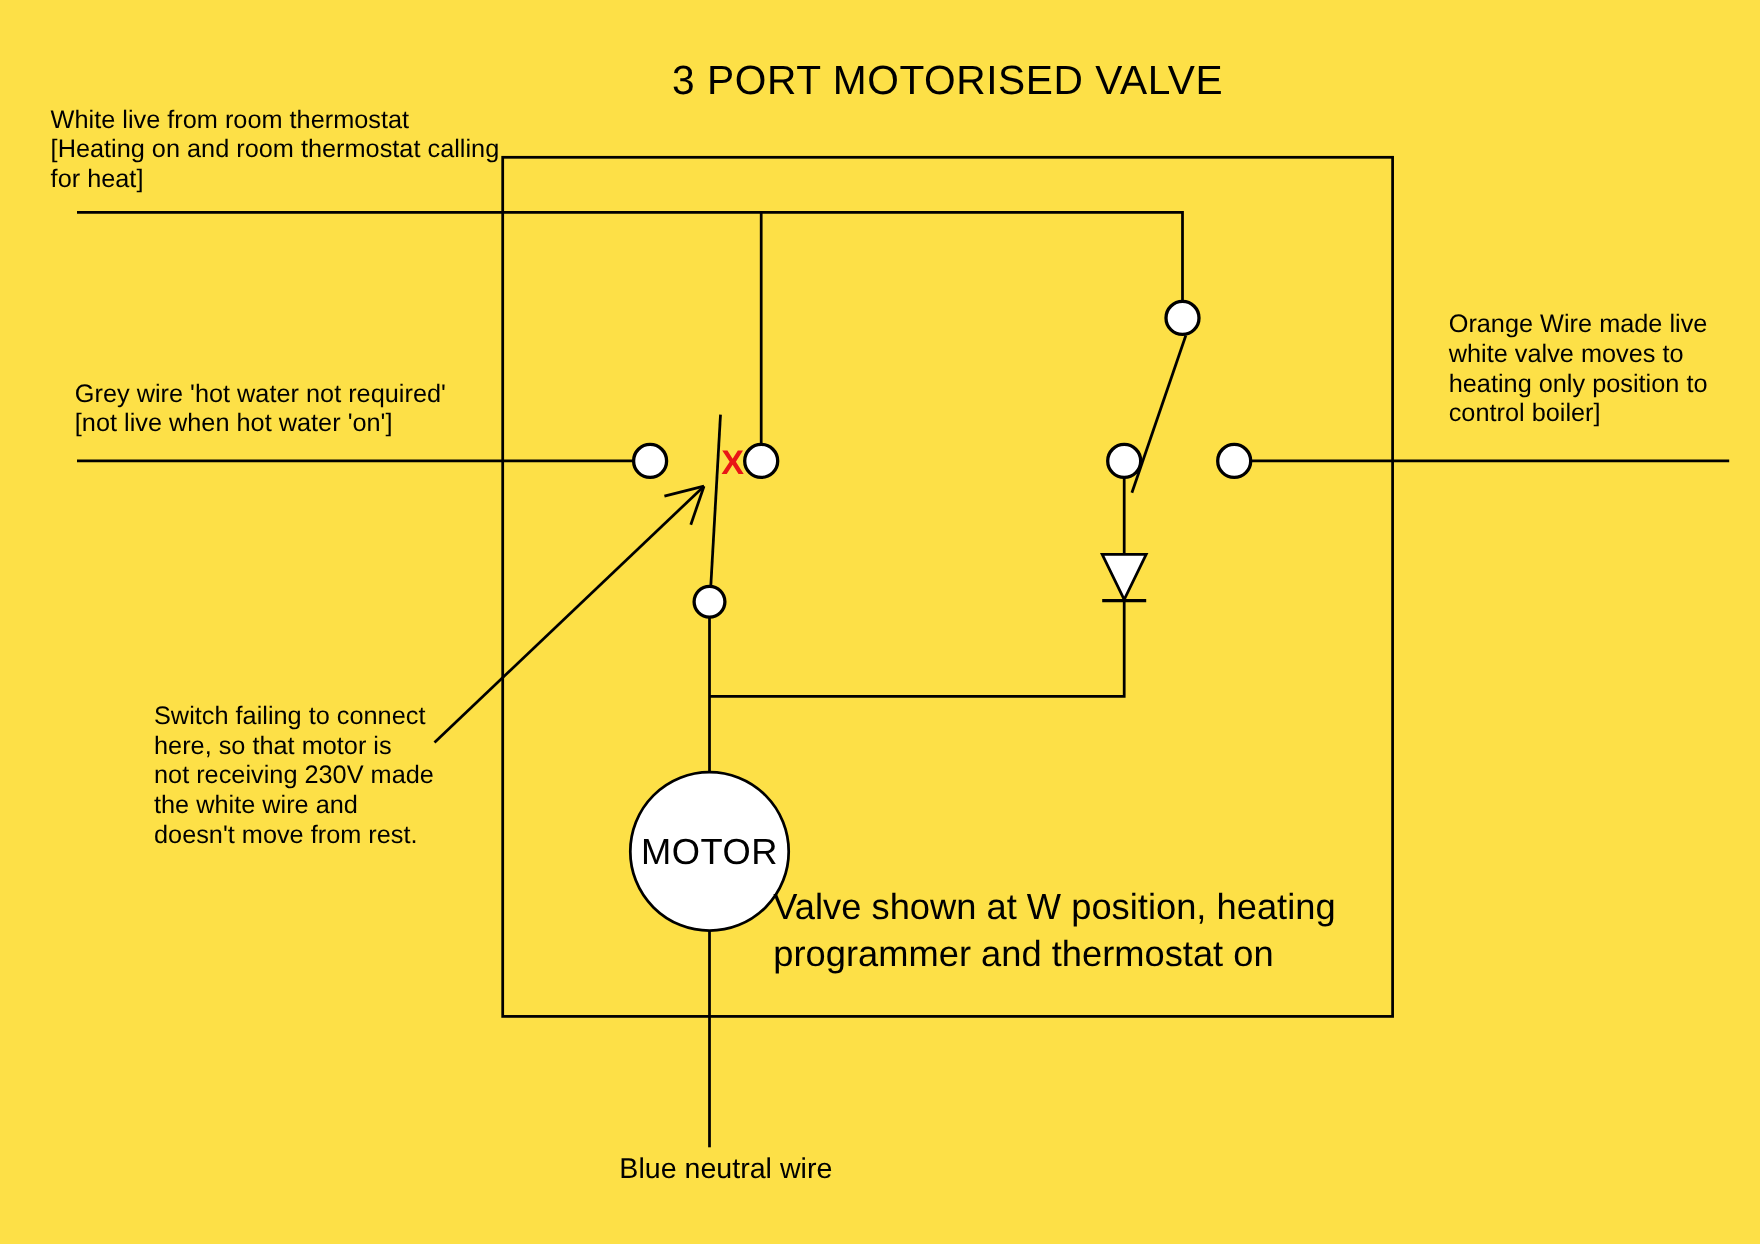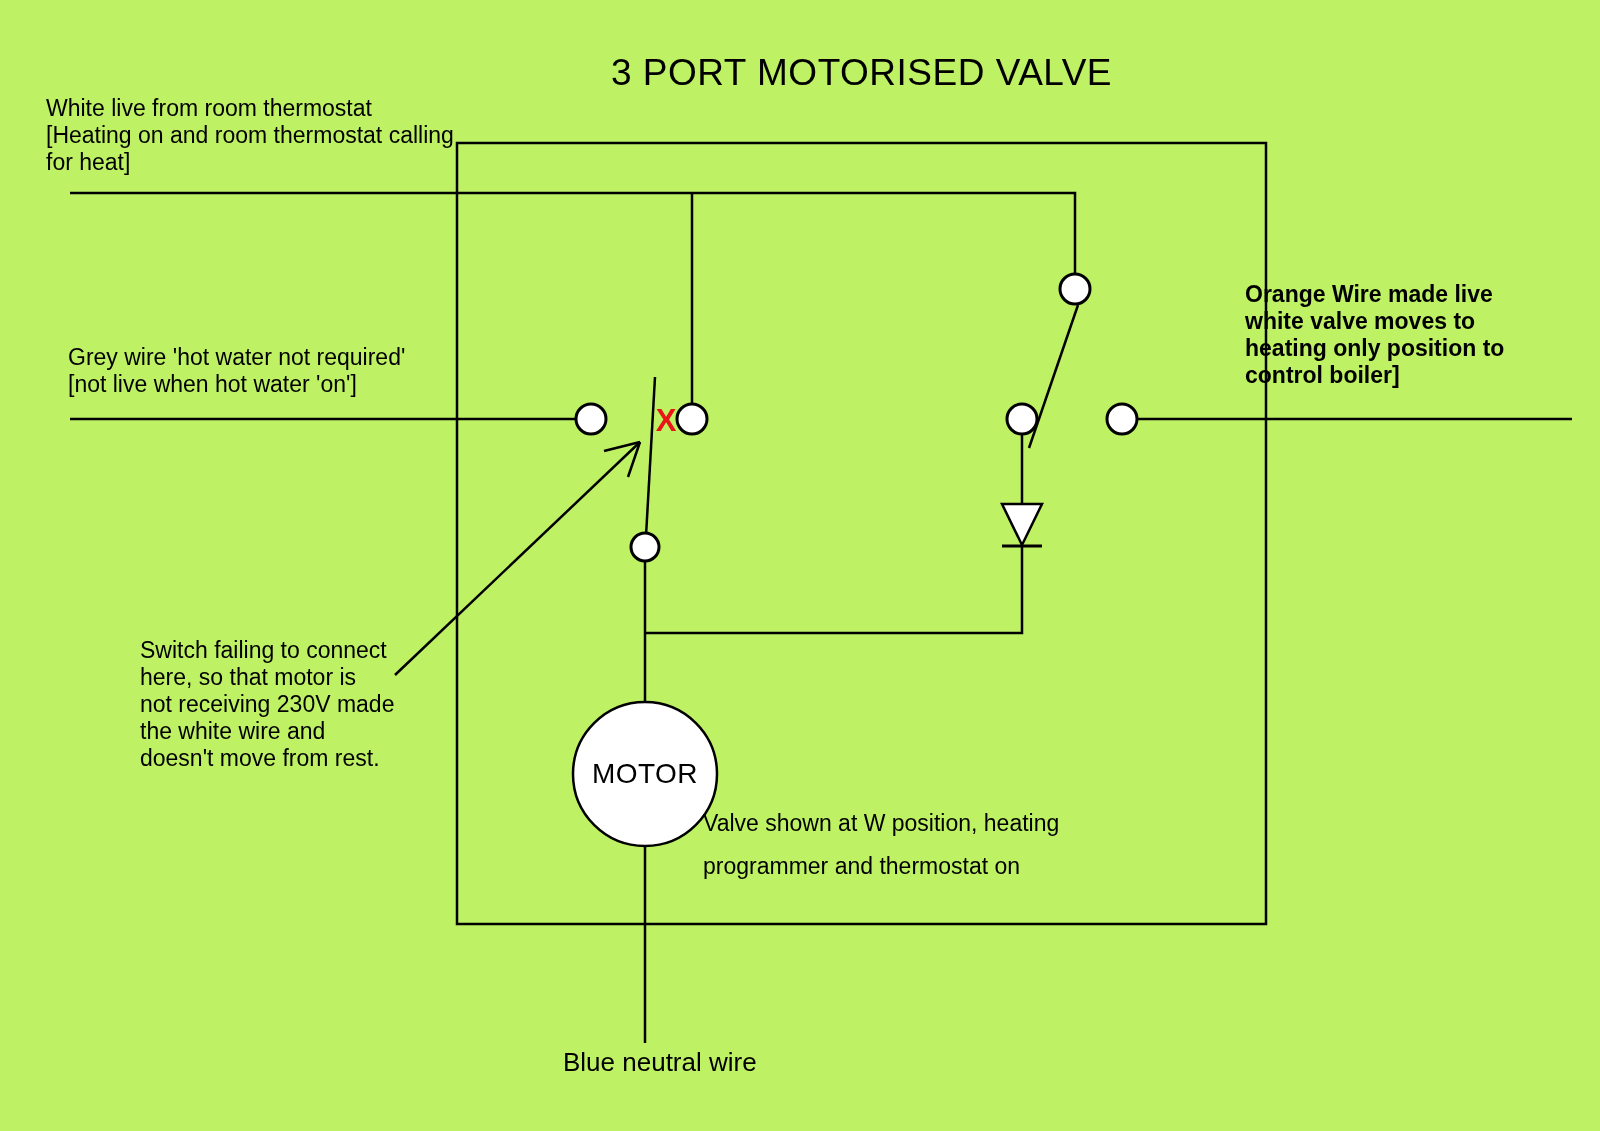--- a/index.html
+++ b/index.html
@@ -1,33 +1,33 @@
 <!DOCTYPE html>
 <html><head>
 <meta charset="utf-8">
 <style>
   html,body{margin:0;padding:0;background:#ffffff;}
   #canvas{
     position:relative;
     width:1600px;height:1131px;
-    background:#bef264;
+    background:#fde047;
     font-family:"Liberation Sans", sans-serif;
     color:#000;
     overflow:hidden;
   }
   #wiring-svg{position:absolute;left:0;top:0;}
   .note{position:absolute;font-size:23px;line-height:27px;color:#000;white-space:nowrap;}
   .title{
     position:absolute;left:457px;top:52px;width:809px;
     text-align:center;font-size:37px;font-weight:400;letter-spacing:0.5px;
   }
-  .big-note{position:absolute;font-size:23px;line-height:43px;white-space:nowrap;}
+  .big-note{position:absolute;font-size:33px;line-height:43px;white-space:nowrap;}
   .motor-label{
     position:absolute;left:573px;top:757px;width:144px;
-    text-align:center;font-size:28px;line-height:34px;letter-spacing:0.5px;
+    text-align:center;font-size:33px;line-height:34px;letter-spacing:0.5px;
   }
   .blue-label{position:absolute;left:563px;top:1048px;font-size:26px;line-height:28px;}
   .fault-x{
     position:absolute;left:653px;top:405px;width:26px;
     text-align:center;font-size:31px;line-height:31px;font-weight:700;
     color:#e81616;
   }
 </style>
 </head>
 <body>
@@ -80,21 +80,21 @@
     <div>White live from room thermostat</div>
     <div>[Heating on and room thermostat calling</div>
     <div>for heat]</div>
   </div>
 
   <div class="note" style="left:68px;top:344px;">
     <div>Grey wire 'hot water not required'</div>
     <div>[not live when hot water 'on']</div>
   </div>
 
-  <div class="note" style="left:1245px;top:281px;font-weight:bold;">
+  <div class="note" style="left:1317px;top:281px;">
     <div>Orange Wire made live</div>
     <div>white valve moves to</div>
     <div>heating only position to</div>
     <div>control boiler]</div>
   </div>
 
   <div class="note" style="left:140px;top:637px;">
     <div>Switch failing to connect</div>
     <div>here, so that motor is</div>
     <div>not receiving 230V made</div>

